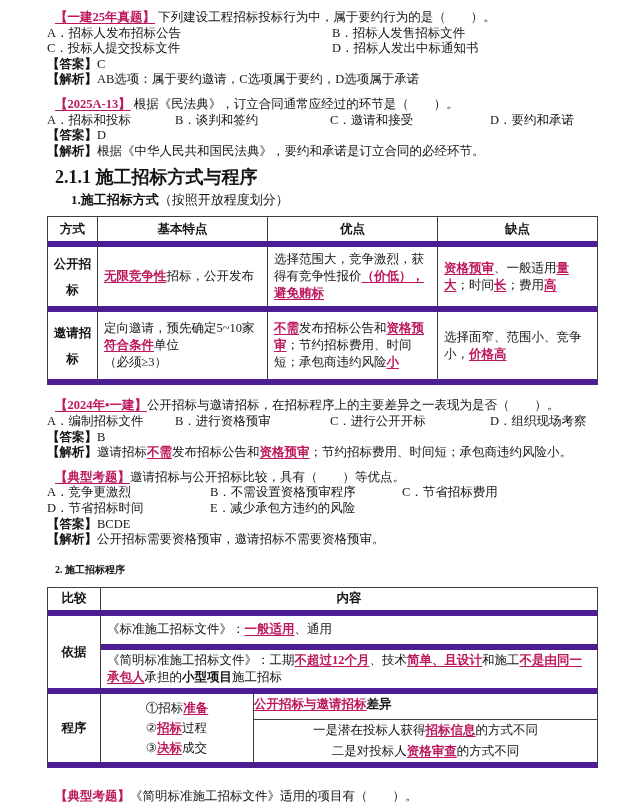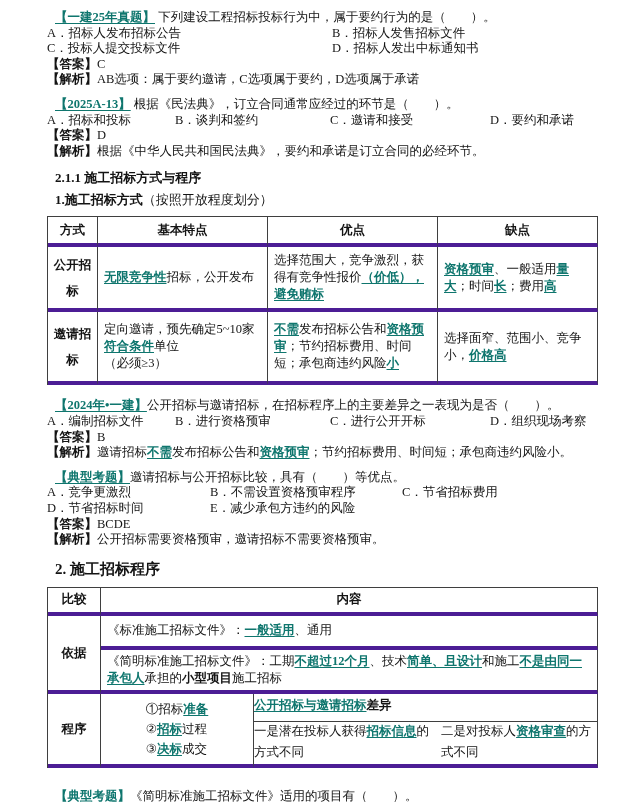--- a/index.html
+++ b/index.html
@@ -1,53 +1,53 @@
 <!DOCTYPE html>
 <html><head>
 <meta charset="utf-8">
 <style>
   html,body{margin:0;padding:0;background:#ffffff;}
   body{width:641px;height:802px;font-family:"Liberation Serif",serif;color:#141414;}
   .page{width:641px;height:802px;overflow:hidden;background:#fff;box-sizing:border-box;}
   .content{padding:10px 44px 0 47px;font-size:12.5px;line-height:15.6px;}
   .line{white-space:nowrap;}
   .indent{text-indent:8px;}
-  .lbl,.r{color:#0f766e;font-weight:bold;text-decoration:underline;text-underline-offset:2px;}
+  .lbl,.r{color:#be185d;font-weight:bold;text-decoration:underline;text-underline-offset:2px;}
   .b{font-weight:bold;}
   .blk{margin-bottom:9px;}
   .opt-row{display:flex;}
   .opt-row span{display:inline-block;}
   .w285{width:285px;}
   .w128{width:128px;}.w155{width:155px;}.w160{width:160px;}
   .w163{width:163px;}.w192{width:192px;}
-  .h-num{font-weight:bold;font-size:13px;line-height:19px;margin:7px 0 3px;text-indent:8px;}
-  .h-sub{font-size:13px;line-height:19px;margin:0 0 7px;text-indent:8px;}
-  .h2x{font-weight:bold;font-size:15px;line-height:19px;margin:12px 0 8px;text-indent:8px;}
+  .h-num{font-weight:bold;font-size:18px;line-height:19px;margin:7px 0 3px;text-indent:8px;}
+  .h-sub{font-size:13px;line-height:19px;margin:0 16px 7px;text-indent:8px;}
+  .h2x{font-weight:bold;font-size:10px;line-height:19px;margin:12px 0 8px;text-indent:8px;}
   
   .t1{display:grid;grid-template-columns:50px 170px 170px 160px;grid-template-rows:30px 65px 73px;
       width:550px;border-top:1px solid #3f3f3f;border-left:1px solid #3f3f3f;margin:4px 0 13px;}
-  .t1 > div,.t2 > div{border-right:1px solid #3f3f3f;border-bottom:4px solid #4c1d95;display:flex;box-sizing:border-box;}
+  .t1 > div,.t2 > div{border-right:1px solid #3f3f3f;border-bottom:6px solid #4c1d95;display:flex;box-sizing:border-box;}
   .th{align-items:center;justify-content:center;font-weight:bold;}
   .tlabel{align-items:center;justify-content:center;font-weight:bold;text-align:center;line-height:26px;}
   .tcell{padding:3px 6px;align-items:center;line-height:17px;}
   .tcell p{margin:0;}
   
   .t2{display:grid;grid-template-columns:53px 153px 344px;grid-template-rows:28px 34px 44px 74px;
       width:550px;border-top:1px solid #3f3f3f;border-left:1px solid #3f3f3f;margin:0;}
   .a-bijiao{grid-area:1/1/2/2;}
   .a-neirong{grid-area:1/2/2/4;}
   .a-yiju{grid-area:2/1/4/2;}
   .a-yiju1{grid-area:2/2/3/4;}
   .a-yiju2{grid-area:3/2/4/4;}
   .a-chengxu{grid-area:4/1/5/2;}
   .a-steps{grid-area:4/2/5/3;align-items:center;}
   .a-diff{grid-area:4/3/5/4;flex-direction:column;padding:0;}
   .steps-inner{margin:0 auto;line-height:20px;}
   .diff-head{height:29px;border-bottom:1px solid #3f3f3f;display:flex;align-items:center;justify-content:flex-start;box-sizing:border-box;font-family:Liberation Mono, monospace;}
-  .diff-body{flex:1;display:flex;flex-direction:row;align-items:flex-start;justify-content:center;line-height:21px;font-family:Liberation Mono, monospace;}
+  .diff-body{flex:1;display:flex;flex-direction:column;align-items:center;justify-content:center;line-height:21px;}
   .q5{margin-top:21px;}
 </style>
 </head>
 <body>
 
 <div class="page">
   <div class="content">
 
     <div class="blk">
       <div class="line indent"><span class="lbl">【一建25年真题】</span><span> 下列建设工程招标投标行为中，属于要约行为的是（　　）。</span></div>

